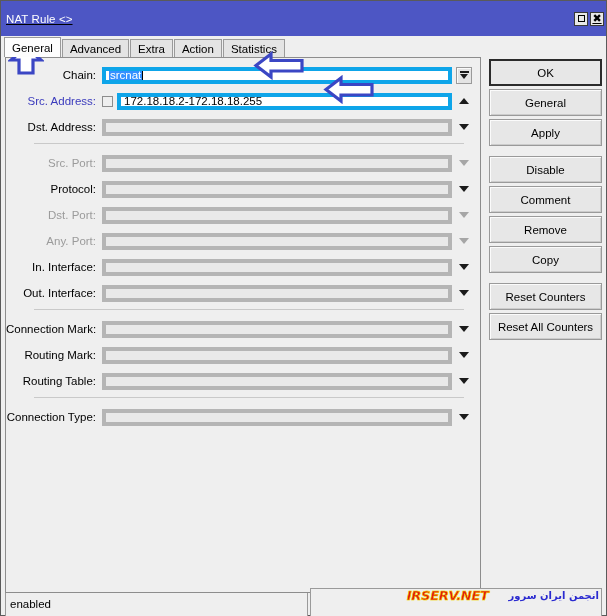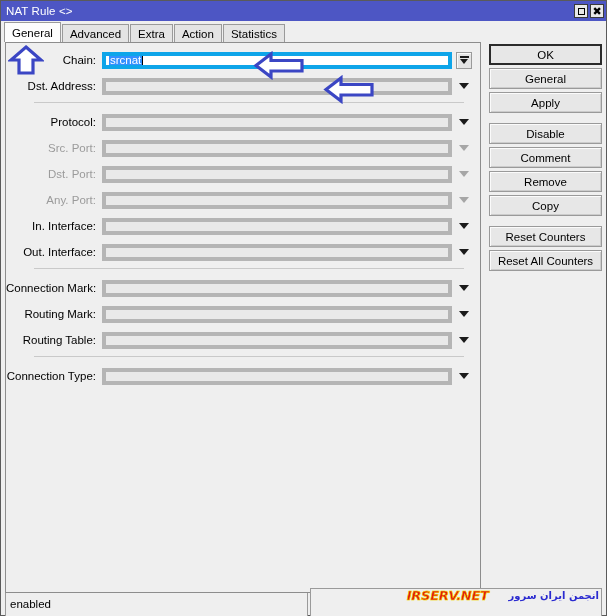--- a/index.html
+++ b/index.html
@@ -14,25 +14,26 @@
   }
   .window{
     position:absolute;left:0;top:0;width:607px;height:616px;
     background:#efefef;
     border:1px solid #5a5a5a;
     box-sizing:border-box;
     display:flex;flex-direction:column;
   }
   
   .titlebar{
-    height:20px;min-height:19px;
+    height:35px;min-height:19px;
     background:#4d56c4;
     display:flex;align-items:center;
     padding:0 2px 0 5px;
     box-sizing:border-box;
+    text-decoration:underline;
   }
   .titlebar-text{
     color:#ffffff;font-size:11.5px;
     letter-spacing:.1px;
     flex:1;white-space:nowrap;overflow:hidden;
   }
   .title-btns{display:flex;gap:2px;align-items:center;}
   .tbtn{
     width:14px;height:14px;
     background:#e8e8e8;
@@ -165,21 +166,21 @@
   }
   .combo-glyph{display:flex;flex-direction:column;align-items:center;gap:1px;}
   .combo-glyph .bar{width:9px;height:2px;background:#1a1a1a;}
   .sep{
     height:1px;
     background:#c9c9c9;
     margin:5px 16px 8px 28px;
   }
   
   .btn{
-    height:21px;
+    height:27px;
     margin-bottom:3px;
     background:#e7e7e7;
     border:1px solid #9a9a9a;
     box-shadow:inset 1px 1px 0 #fbfbfb, inset -1px -1px 0 #cccccc;
     display:flex;align-items:center;justify-content:center;
     font-size:11.5px;color:#000;
     box-sizing:border-box;
     cursor:default;
   }
   .btn.focus{
@@ -272,45 +273,55 @@
             <span class="caret"></span>
           </div>
           <div class="arrowbox boxed">
             <span class="combo-glyph">
               <span class="bar"></span>
               <span class="tri-d" style="border-left-width: 4px; border-right-width: 4px; border-top-width: 5px;"></span>
             </span>
           </div>
         </div>
         <div class="row">
+          <div class="lbl blue">Src. Address:</div>
+          <div class="chk"></div>
+          <div class="fld white">
+            <span>172.18.18.2-172.18.18.255</span>
+          </div>
+          <div class="arrowbox">
+            <span class="tri-u"></span>
+          </div>
+        </div>
+        <div class="row">
           <div class="lbl">Dst. Address:</div>
           <div class="fld disabled">
             <span></span>
           </div>
           <div class="arrowbox">
             <span class="tri-d"></span>
           </div>
         </div>
         <div class="sep"></div>
         <div class="row">
+          <div class="lbl dim">Src. Port:</div>
+          <div class="fld disabled">
+            <span></span>
+          </div>
+          <div class="arrowbox">
+            <span class="tri-d dim"></span>
+          </div>
+        </div>
+        <div class="row">
           <div class="lbl">Protocol:</div>
           <div class="fld disabled">
             <span></span>
           </div>
           <div class="arrowbox">
             <span class="tri-d"></span>
-          </div>
-        </div>
-        <div class="row">
-          <div class="lbl dim">Src. Port:</div>
-          <div class="fld disabled">
-            <span></span>
-          </div>
-          <div class="arrowbox">
-            <span class="tri-d dim"></span>
           </div>
         </div>
         <div class="row">
           <div class="lbl dim">Dst. Port:</div>
           <div class="fld disabled">
             <span></span>
           </div>
           <div class="arrowbox">
             <span class="tri-d dim"></span>
           </div>

